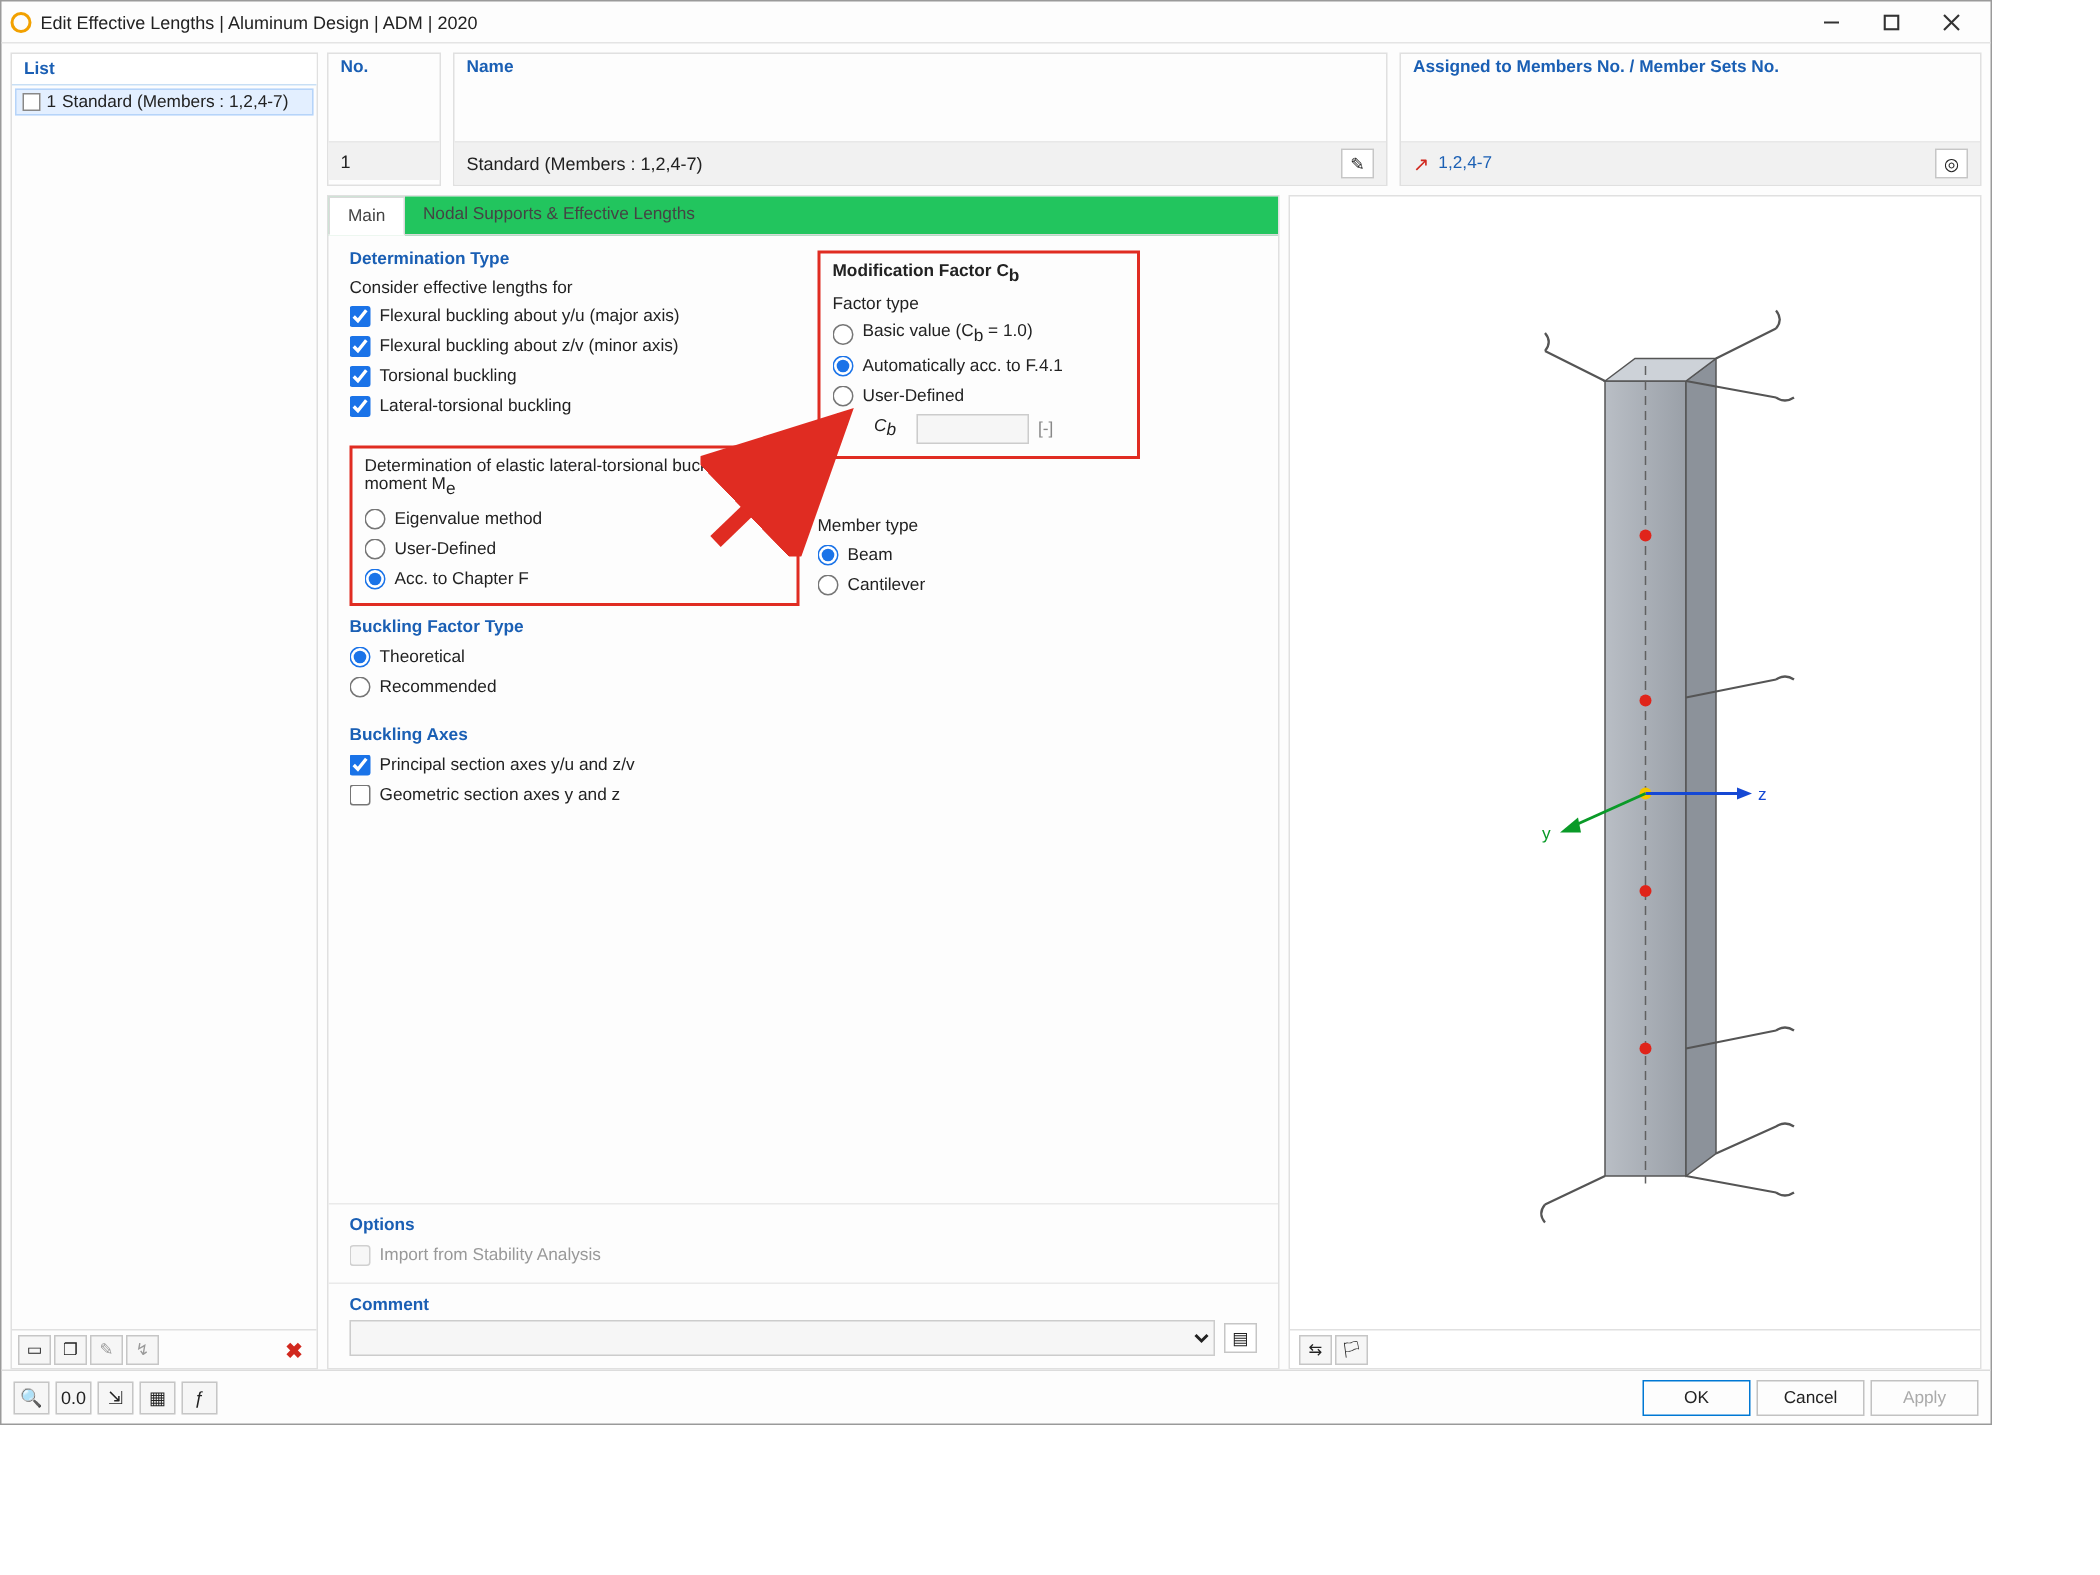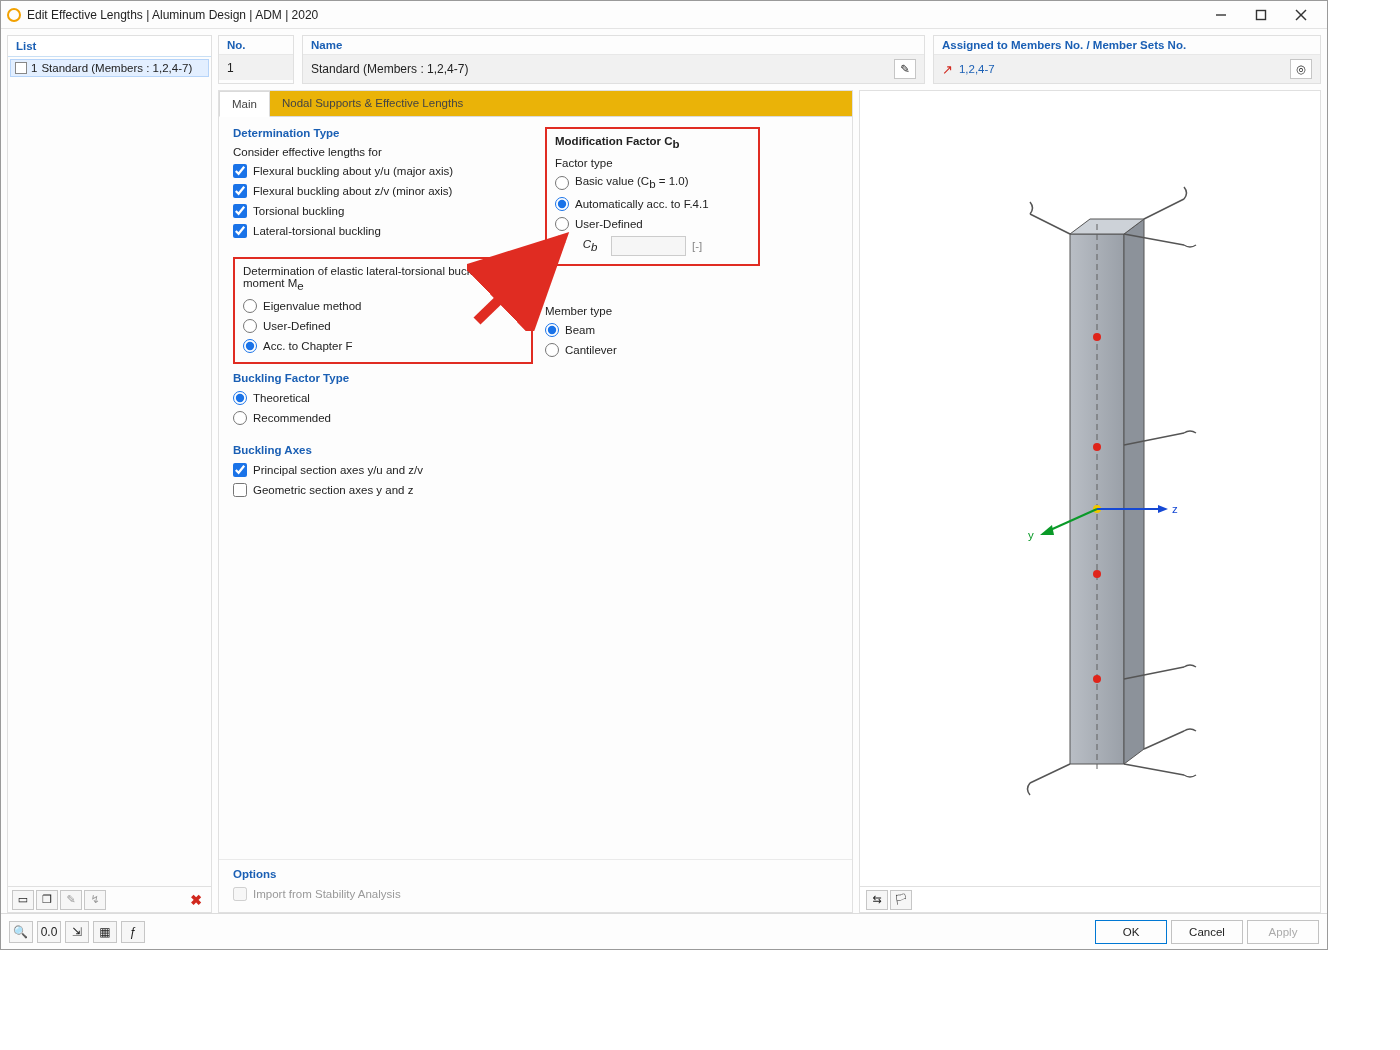--- a/index.html
+++ b/index.html
@@ -17,34 +17,34 @@
 .list-body { flex: 1; padding: 2px; overflow: auto; }
 .list-row { display: flex; align-items: center; gap: 4px; padding: 2px 4px; background: #e3efff; border: 1px solid #b6d4f9; }
 .list-row .sq { width: 12px; height: 12px; border: 1px solid #888; background: #fff; }
 .list-toolbar { height: 26px; border-top: 1px solid #e0e0e0; display: flex; align-items: center; gap: 2px; padding: 0 4px; }
 .tb-btn { width: 22px; height: 20px; border: 1px solid #c6c6c6; background: #f6f6f6; display: flex; align-items: center; justify-content: center; font-size: 11px; }
 .tb-spacer { flex: 1; }
 .tb-x { color: #d1281e; font-weight: bold; font-size: 14px; }
 
 .right { flex: 1; display: flex; flex-direction: column; gap: 6px; min-width: 0; }
 .header-row { display: flex; gap: 8px; }
-.header-cell { border: 1px solid #e0e0e0; padding: 0; display: flex; flex-direction: column; }
+.header-cell { border: 1px solid #e0e0e0; padding: 0; display: flex; flex-direction: column; gap: 40px; }
 .header-cell.no { width: 76px; }
 .header-cell.name { flex: 1; }
 .header-cell.assigned { width: 388px; }
 .hcell-label { padding: 3px 8px; color: #1a5fb4; font-weight: 600; }
 .hcell-val { display: flex; align-items: center; gap: 4px; padding: 4px 8px; background: #f1f1f1; border-top: 1px solid #e8e8e8; min-height: 26px; }
 .hcell-val input, .hcell-val .ro { border: none; background: transparent; flex: 1; font-size: 12px; }
 .hcell-btn { width: 22px; height: 20px; border: 1px solid #c6c6c6; background: #fff; display: flex; align-items: center; justify-content: center; }
 .assigned .arrow { color: #d1281e; font-size: 13px; margin-right: 2px; }
 .assigned .memtxt { color: #1a5fb4; }
 
 .main-row { flex: 1; display: flex; gap: 6px; min-height: 0; }
 .config-col { width: 635px; border: 1px solid #e0e0e0; display: flex; flex-direction: column; }
-.tabs { display: flex; border-bottom: 1px solid #dadada; background: #eab308; }
+.tabs { display: flex; border-bottom: 1px solid #dadada; background: #22c55e; }
 .tab { padding: 6px 12px; cursor: pointer; color: #444; }
 .tab.active { background: #fff; border: 1px solid #dadada; border-bottom: 1px solid #fff; margin-bottom: -1px; }
 .config-body { flex: 1; display: flex; gap: 12px; padding: 10px 10px 6px 14px; overflow: auto; }
 .config-left, .config-right { display: flex; flex-direction: column; gap: 8px; }
 .config-left { width: 300px; }
 .config-right { width: 270px; gap: 36px; }
 .group-title { color: #1a5fb4; font-weight: 600; margin-bottom: 4px; }
 .group { padding-bottom: 8px; }
 .row { display: flex; align-items: center; gap: 6px; padding: 3px 0; }
 .row label { cursor: pointer; }
@@ -258,20 +258,27 @@
             </div>
           </div>
 
           <div class="config-bottom">
             <div class="group-title">Options</div>
             <div class="row">
                 <input type="checkbox" disabled="" style="">
                 <label class="muted">Import from Stability Analysis</label>
               </div>
           </div>
+          <div class="config-bottom" style="border-top:1px solid #eaeaea">
+            <div class="group-title">Comment</div>
+            <div style="display:flex;gap:6px;align-items:center">
+              <select style="flex:1;height:24px;border:1px solid #ccc;background:#f6f6f6"></select>
+              <div class="hcell-btn">▤</div>
+            </div>
+          </div>
 
           <svg class="redarrow" style="left:248px;top:130px" width="110" height="110">
             <defs>
                 <marker id="ah" markerWidth="12" markerHeight="12" refX="9" refY="5" orient="auto">
                   <path d="M0,0 L10,5 L0,10 Z" fill="#e02c22"></path>
                 </marker>
               </defs>
             <line x1="10" y1="100" x2="95" y2="18" stroke="#e02c22" stroke-width="10" marker-end="url(#ah)"></line>
           </svg>
         </div>

